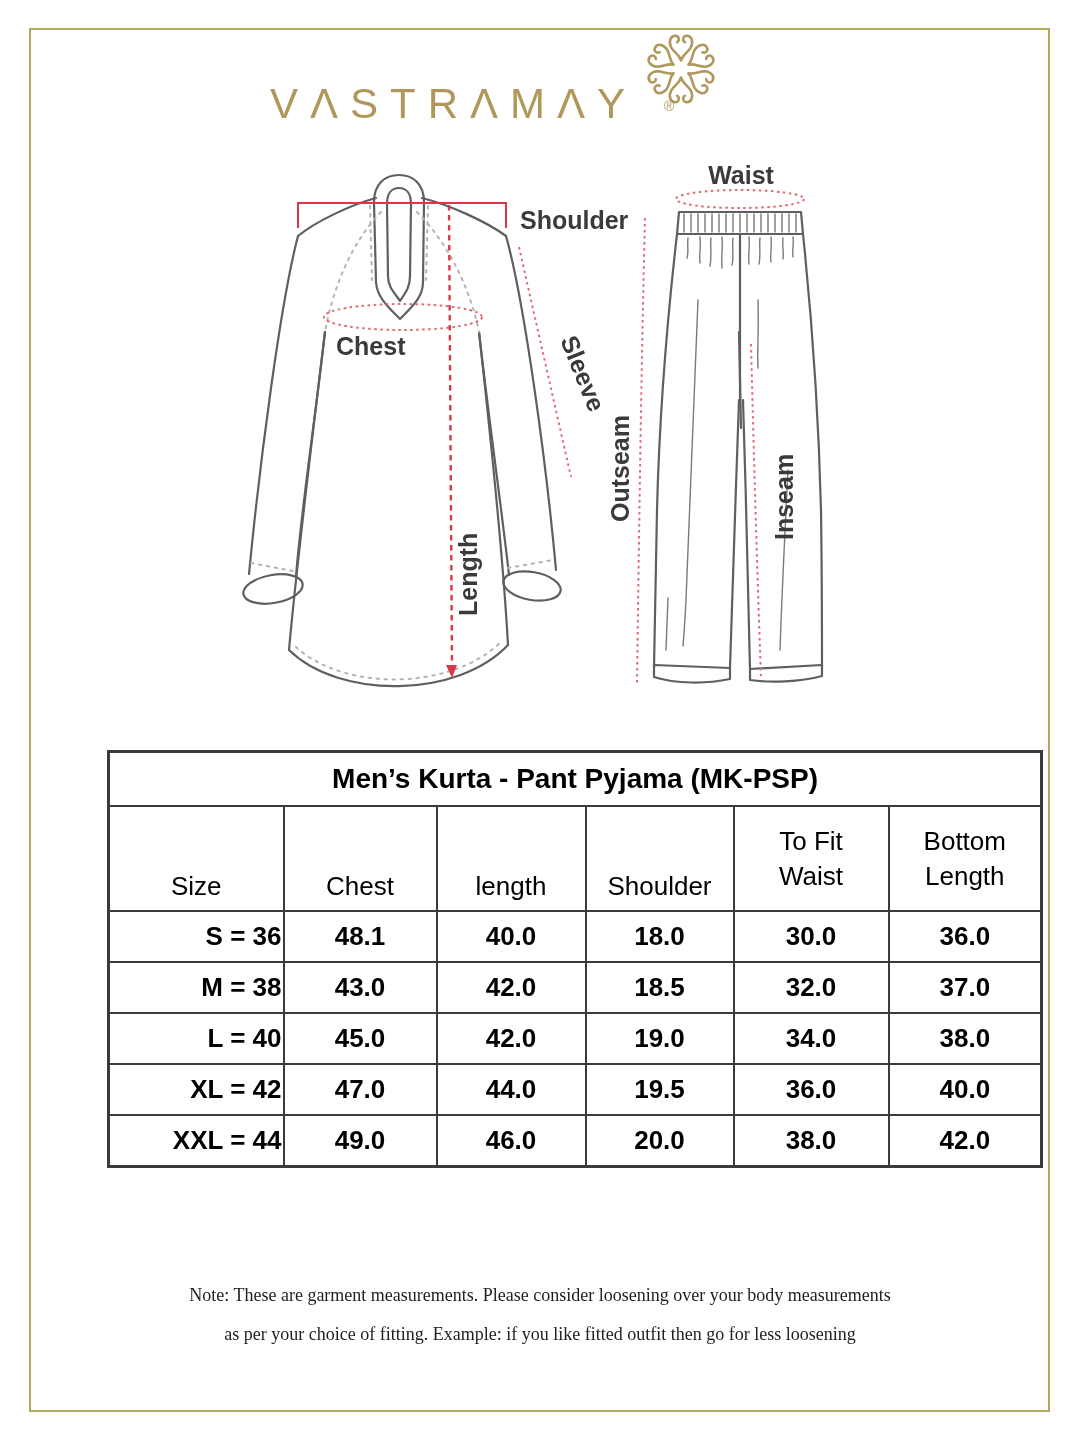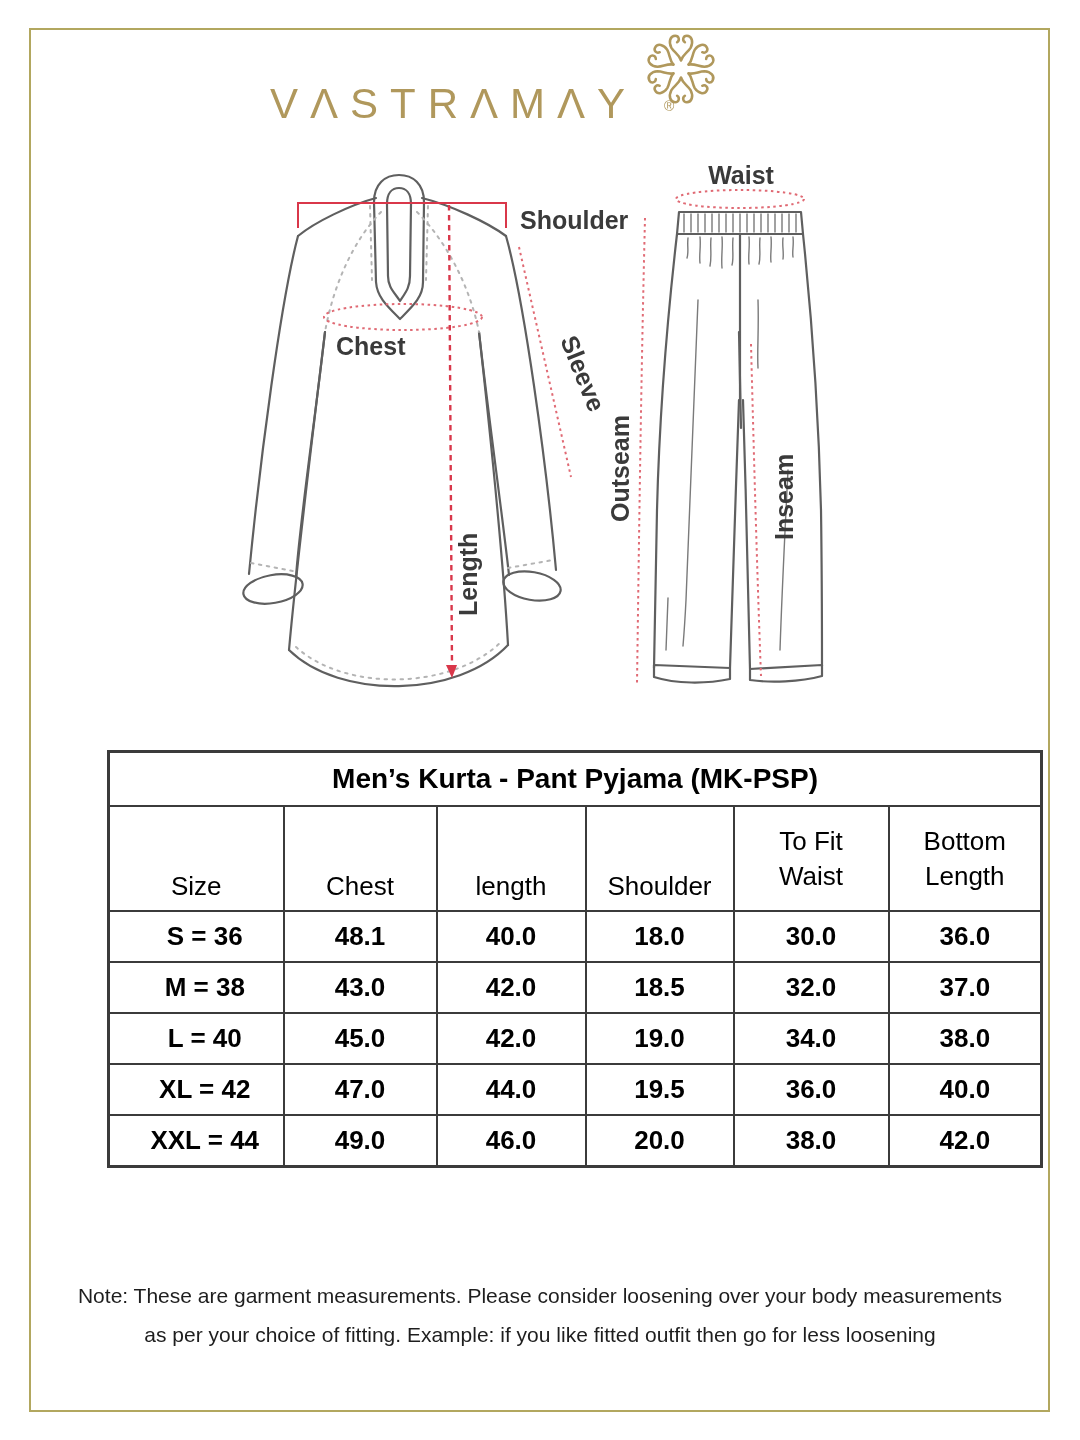--- a/index.html
+++ b/index.html
@@ -29,26 +29,26 @@
   .size-table{position:absolute;left:75px;top:750px;width:933px;border-collapse:collapse;
               table-layout:fixed;color:#000;margin-left:32px;}
   .size-table,.size-table td,.size-table th{border:2px solid #3b3b3b;}
   .size-table{border-width:3px;}
   .t-title td{height:50px;text-align:center;font-size:28px;font-weight:bold;}
   .t-sub td{height:46px;text-align:center;font-size:21px;font-weight:bold;}
   .t-head th{height:94px;font-size:26px;font-weight:normal;text-align:center;
              vertical-align:bottom;padding-bottom:8px;white-space:pre-line;}
   .t-head th.two-line{vertical-align:middle;padding-bottom:0;line-height:1.35;}
   .t-row td{height:47px;font-size:26px;font-weight:bold;text-align:center;}
-  .t-row td.size-cell{text-align:center;padding-left:18px;}
+  .t-row td.size-cell{text-align:right;padding-left:18px;}
 
   
   .note{position:absolute;left:50px;top:1276px;width:980px;text-align:center;
-        font-family:Liberation Sans, sans-serif;
-        font-size:21px;color:#1e1e1e;line-height:39px;}
+        font-family:Liberation Serif, serif;
+        font-size:18px;color:#1e1e1e;line-height:39px;}
 </style>
 </head>
 <body>
 
 <div class="canvas">
 
   <div class="frame"></div>
 
   <div class="logo-text">VΛSTRΛMΛY</div>
   <svg class="emblem" viewBox="-40 -40 80 80">

